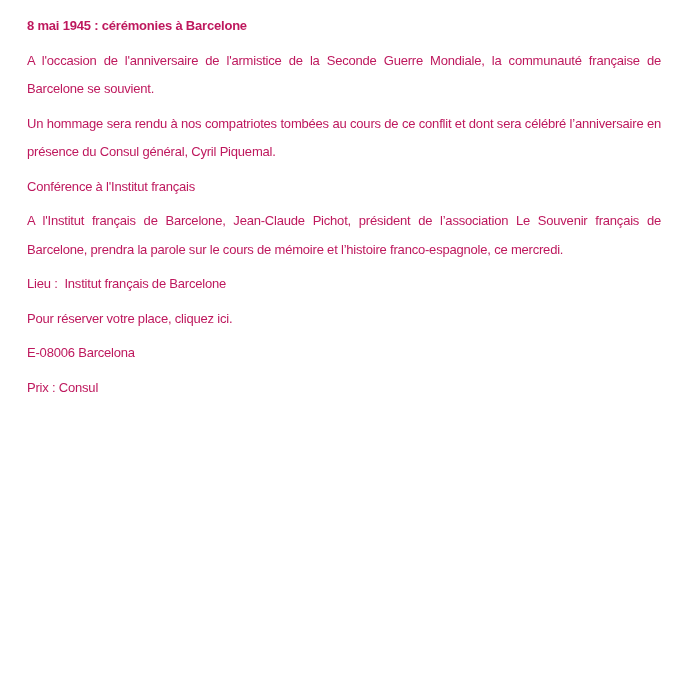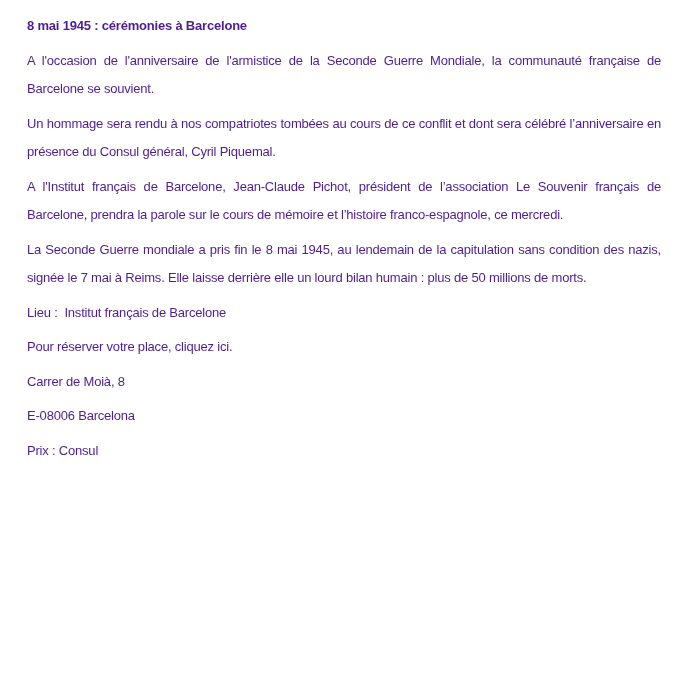--- a/index.html
+++ b/index.html
@@ -7,21 +7,21 @@
     padding: 0;
     background: #ffffff;
   }
   .page {
     width: 687px;
     height: 696px;
     box-sizing: border-box;
     padding: 12px 26px 0 27px;
     background: #ffffff;
     font-family: "Liberation Sans", "DejaVu Sans", sans-serif;
-    color: #4c1d95;
+    color: #be185d;
     overflow: hidden;
   }
   .para {
     font-size: 13px;
     letter-spacing: -0.2px;
     line-height: 28.5px;
     margin: 0 0 6px 0;
     text-align: justify;
     white-space: pre-wrap;
   }
@@ -29,20 +29,19 @@
     font-weight: bold;
   }
 </style>
 </head>
 <body>
 
 <main class="page">
   <p class="para heading">8 mai 1945 : cérémonies à Barcelone</p>
   <p class="para">A l'occasion de l'anniversaire de l'armistice de la Seconde Guerre Mondiale, la communauté française de Barcelone se souvient.</p>
   <p class="para">Un hommage sera rendu à nos compatriotes tombées au cours de ce conflit et dont sera célébré l’anniversaire en présence du Consul général, Cyril Piquemal.</p>
+  <p class="para">Conférence à l'Institut français</p>
   <p class="para">A l'Institut français de Barcelone, Jean-Claude Pichot, président de l’association Le Souvenir français de Barcelone, prendra la parole sur le cours de mémoire et l’histoire franco-espagnole, ce mercredi.</p>
-  <p class="para">La Seconde Guerre mondiale a pris fin le 8 mai 1945, au lendemain de la capitulation sans condition des nazis, signée le 7 mai à Reims. Elle laisse derrière elle un lourd bilan humain : plus de 50 millions de morts.</p>
   <p class="para">Lieu :  Institut français de Barcelone</p>
   <p class="para">Pour réserver votre place, cliquez ici.</p>
-  <p class="para">Carrer de Moià, 8</p>
   <p class="para">E-08006 Barcelona</p>
   <p class="para">Prix : Consul</p>
 </main>
 
 </body></html>

